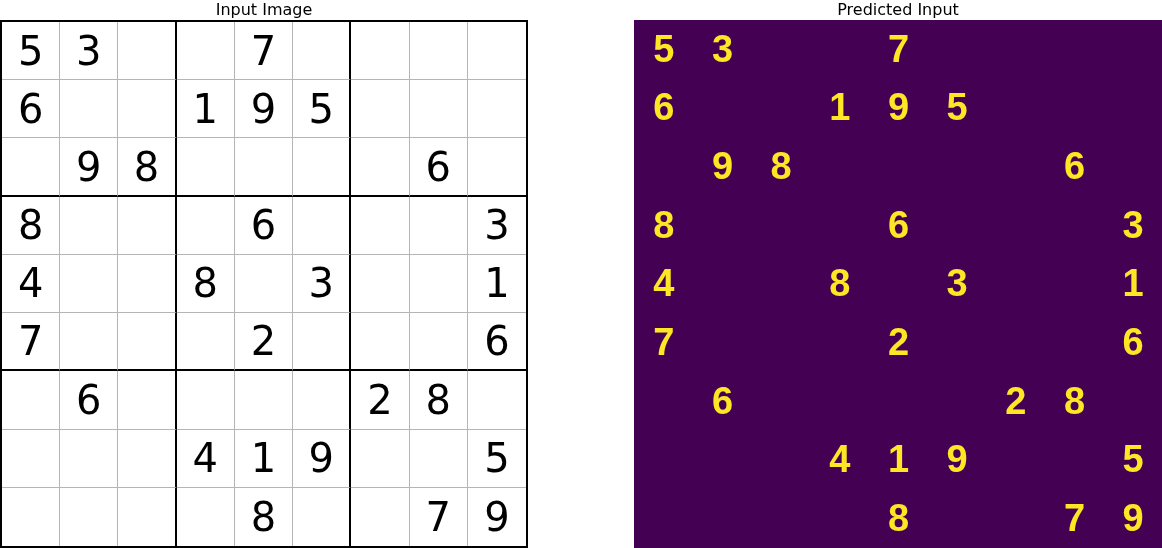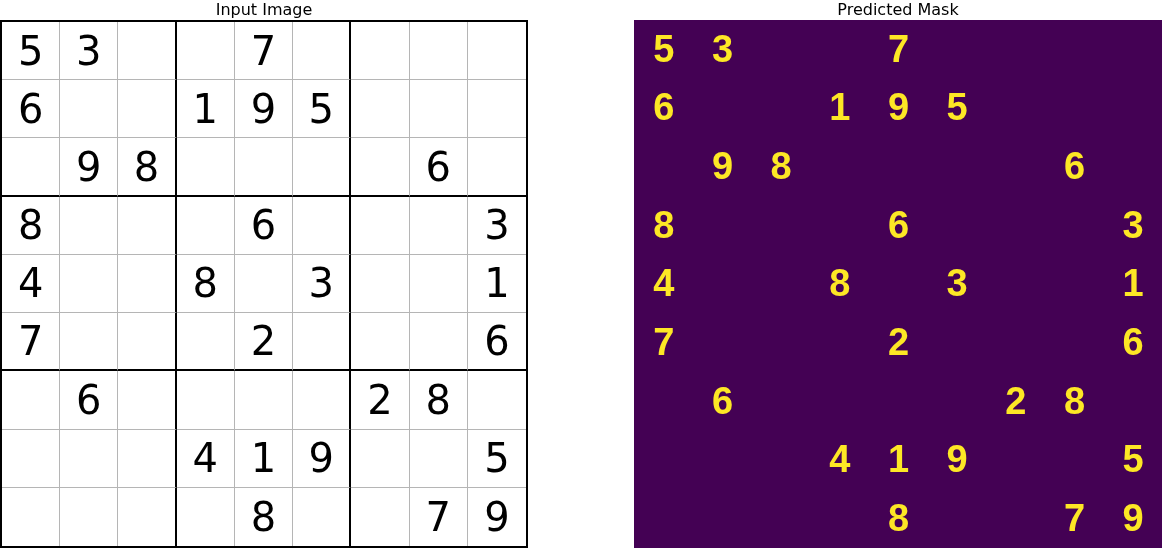--- a/index.html
+++ b/index.html
@@ -237,21 +237,21 @@
             <span>7</span>
           </div>
           <div class="cell last-col last-row" style="left: 465.778px; top: 465.778px; width: 58.2222px; height: 58.2222px;">
             <span>9</span>
           </div>
         </div>
     </div>
   </div>
 
   <div class="panel panel-right">
-    <div class="title">Predicted Mask</div>
+    <div class="title">Predicted Input</div>
     <div class="plot">
       <div class="mask" id="mask">
           <div class="mcell" style="left: 0px; top: 0px; width: 58.6667px; height: 58.6667px;">
             <span>5</span>
           </div>
           <div class="mcell" style="left: 58.6667px; top: 0px; width: 58.6667px; height: 58.6667px;">
             <span>3</span>
           </div>
           <div class="mcell" style="left: 234.667px; top: 0px; width: 58.6667px; height: 58.6667px;">
             <span>7</span>

